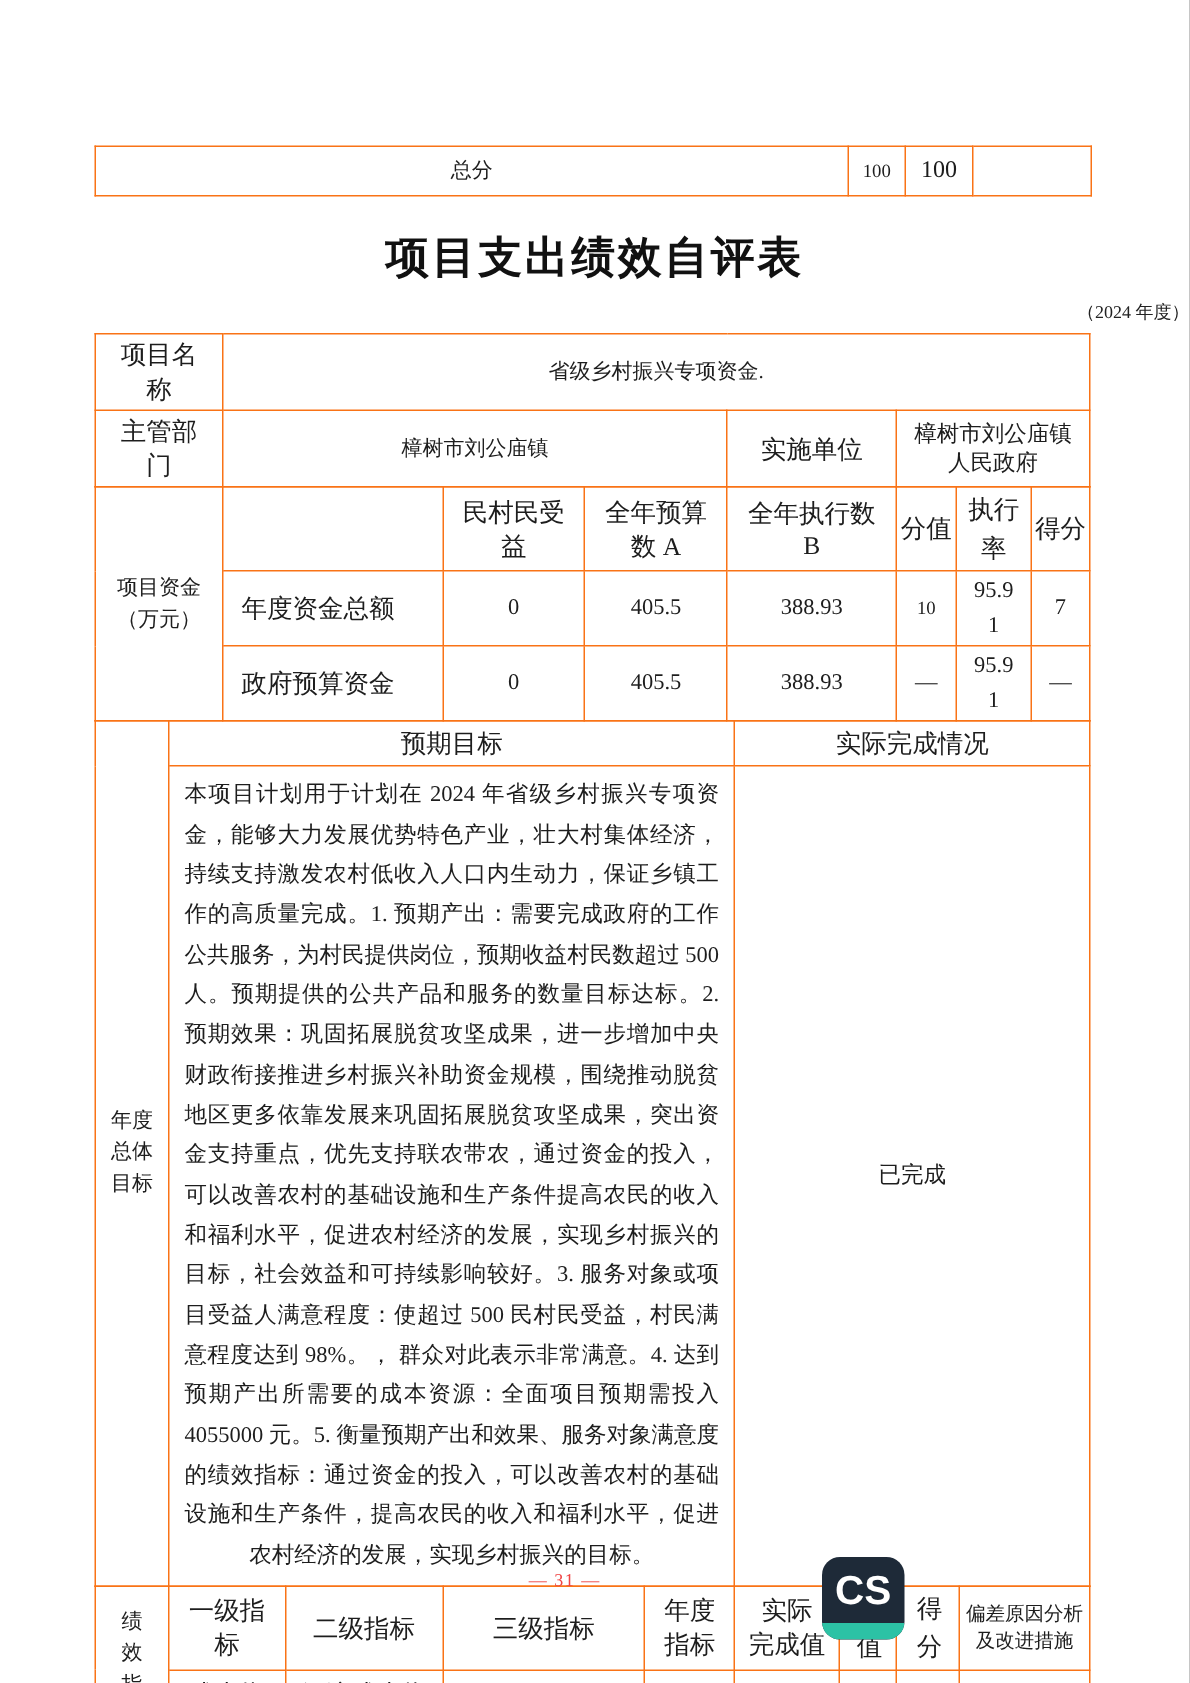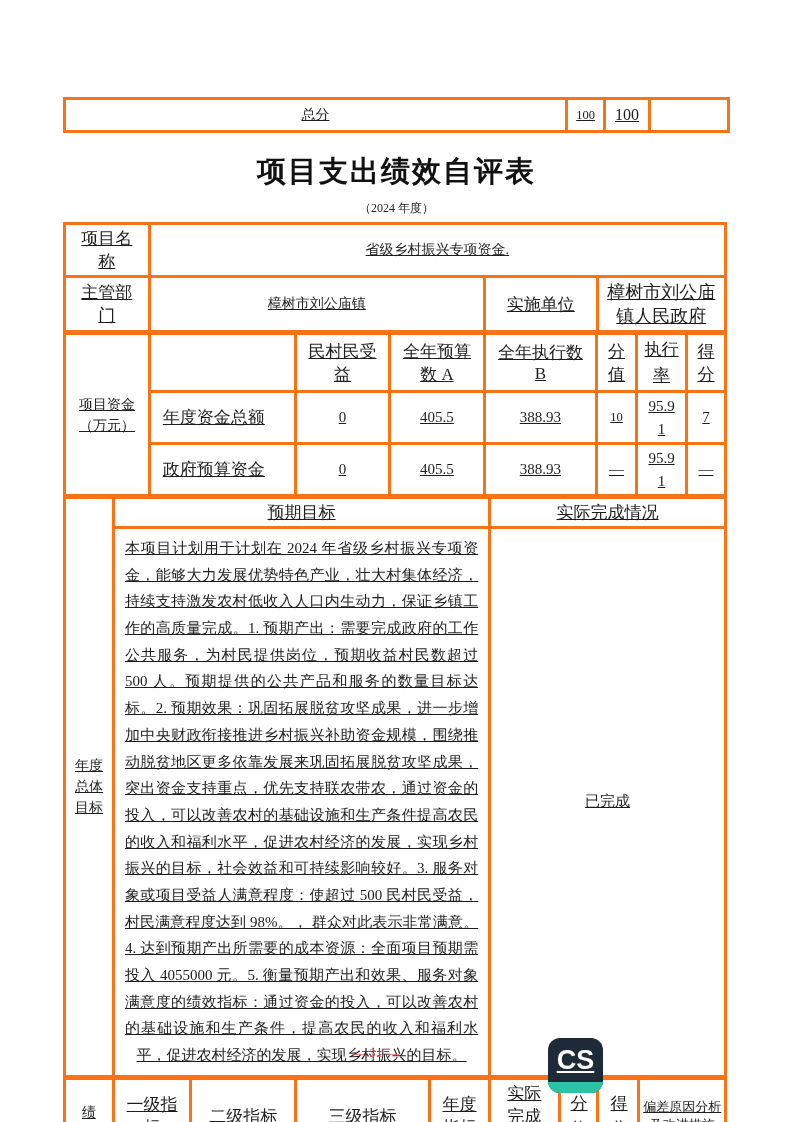--- a/index.html
+++ b/index.html
@@ -7,22 +7,22 @@
   .page {
     position: relative;
     width: 793px; height: 1122px;
     background: #ffffff;
     margin: 0 auto;
     font-family: "Liberation Serif", "DejaVu Serif", serif;
     color: #1d1d1d;
     overflow: hidden;
   }
   table { border-collapse: collapse; table-layout: fixed; width: 664px; }
-  td { border: 3px solid #f97316; text-align: center; vertical-align: middle;
-       font-size: 14px; padding: 2px 8px; overflow: hidden; text-decoration: underline; }
+  td { border: 1px solid #f97316; text-align: center; vertical-align: middle;
+       font-size: 14px; padding: 2px 8px; overflow: hidden; }
   td.tight { padding: 2px 2px; }
   .hdr { font-size: 17px; }
   .num { font-size: 15px; }
   .small-num { font-size: 12.5px; }
   .left { text-align: left; padding-left: 12px; }
   .ml { white-space: pre-line; }
   .wb { margin: 0 auto; word-break: break-all; line-height: 1.5; }
   .w15 { width: 15px; } .w16 { width: 17px; } .w32 { width: 32px; }
   .w34 { width: 34px; } .w62 { width: 62px; }
 
@@ -31,21 +31,21 @@
   .top-table td { height: 33px; }
 
   .form-title {
     left: 0; top: 152px; width: 100%;
     text-align: center;
     font-family: "Liberation Sans", "DejaVu Sans", sans-serif;
     font-weight: 700; font-size: 29px; letter-spacing: 2px; color: #111;
   }
   .form-subtitle {
     left: 0; top: 200px; width: 100%;
-    text-align: center; font-size: 12px; color: #222;
+    text-align: right; font-size: 12px; color: #222;
   }
   .main { left: 63px; top: 222px; }
   .main table { display: block; }
   .main table + table { margin-top: -1px; }
 
   .para {
     text-align: justify; text-align-last: center;
     font-size: 15px; line-height: 1.78; padding: 6px 10px;
   }
   .goal-head { height: 30px; }
@@ -58,21 +58,21 @@
 
   .watermark { left: 548px; top: 1038px; display: flex; align-items: center; }
   .cs-icon {
     position: relative; width: 55px; height: 55px;
     border-radius: 12px; overflow: hidden;
     font-family: "Liberation Sans", "DejaVu Sans", sans-serif;
   }
   .cs-letters {
     position: absolute; top: 0; left: 0; right: 0; bottom: 10px;
     display: flex; align-items: center; justify-content: center;
-    color: #ffffff; font-weight: 700; font-size: 27px; letter-spacing: 0px; text-decoration: underline;
+    color: #ffffff; font-weight: 700; font-size: 27px; letter-spacing: 0px;
   }
   .cs-strip { position: absolute; left: 0; right: 0; bottom: 0; height: 11px; }
   .brand-name {
     font-family: "Liberation Sans", "DejaVu Sans", sans-serif;
     font-size: 31px; color: #262626; margin-left: 12px; letter-spacing: 1px;
   }
 </style>
 </head>
 <body>
 
@@ -109,21 +109,21 @@
         </colgroup>
       <tbody>
           <tr style="height:24px">
         <td class="hdr">项目名称</td>
         <td colspan="3">省级乡村振兴专项资金.</td>
       </tr>
       <tr style="height:44px">
         <td class="hdr">主管部门</td>
         <td>樟树市刘公庙镇</td>
         <td class="hdr">实施单位</td>
-        <td style="font-size:18px; padding:2px 7px">樟树市刘公庙镇人民政府</td>
+        <td style="font-size:15px; padding:2px 7px">樟树市刘公庙镇人民政府</td>
       </tr>
     </tbody>
       </table>
 
     <table>
       <colgroup>
           <col style="width:85px">
           <col style="width:147px">
           <col style="width:95px">
           <col style="width:95px">

